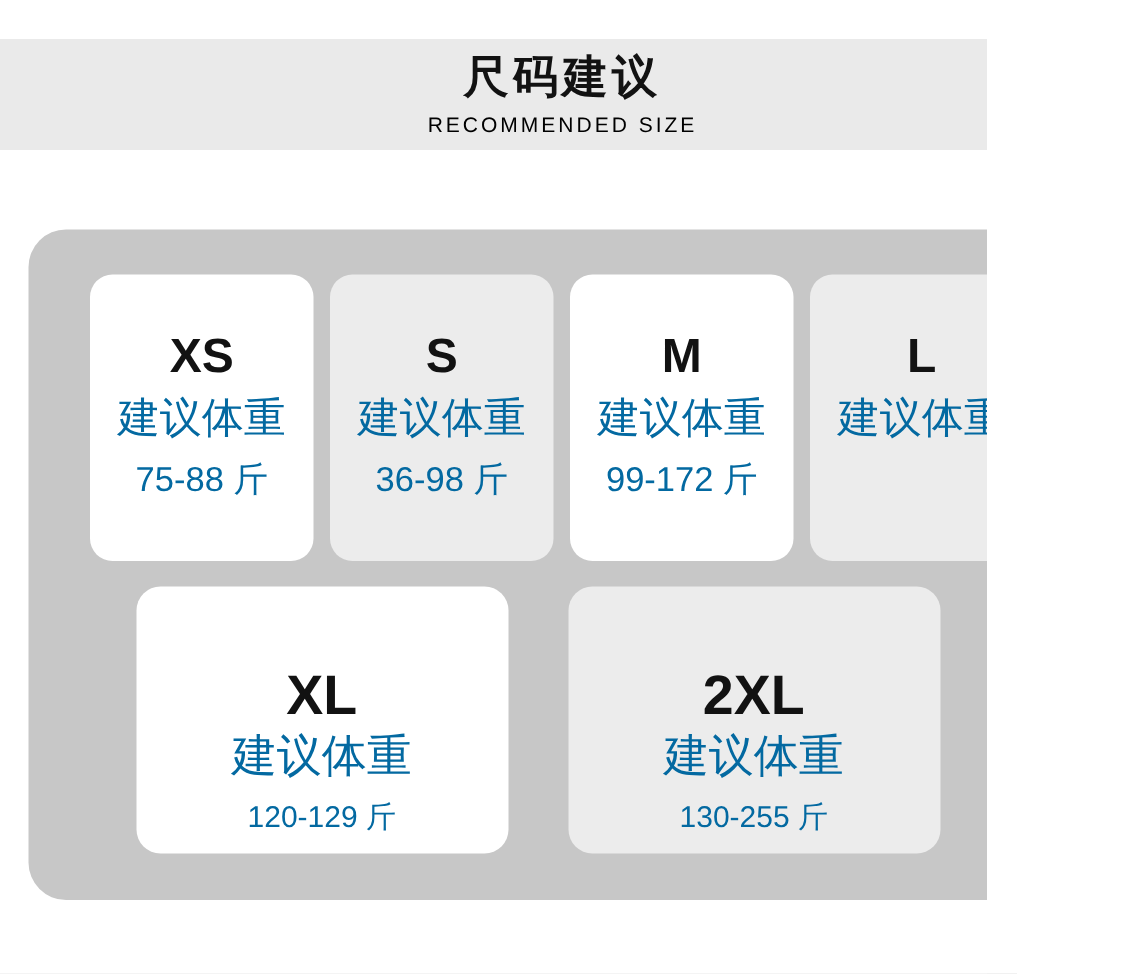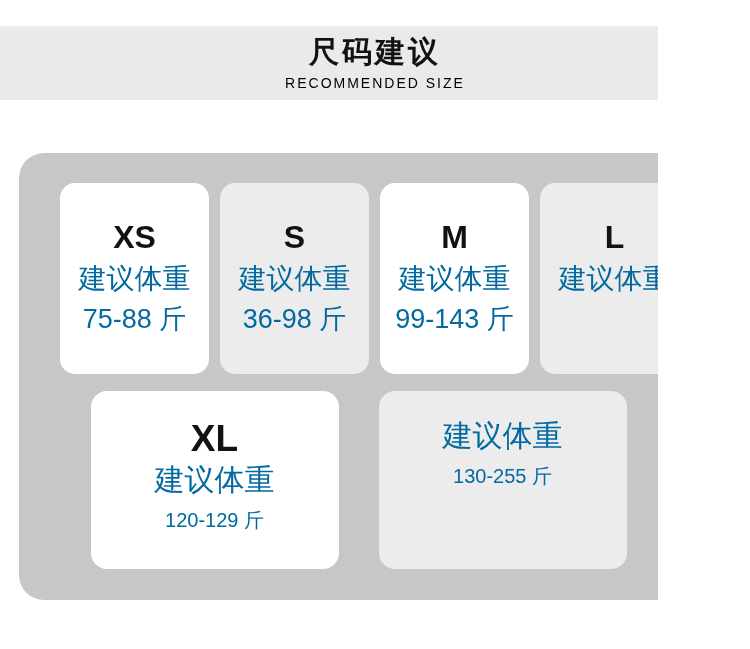--- a/index.html
+++ b/index.html
@@ -88,22 +88,22 @@
     font-weight: bold;
     color: var(--text, #121212);
   }
   .advice-label, .weight-range {
     font-weight: normal;
     color: #0369a1;
     white-space: nowrap;
   }
   .r1 .size-label   { font-size: 32px; line-height: 44px; }
   .r1 .advice-label { font-size: 28px; line-height: 40px; }
-  .r1 .weight-range { font-size: 27px; line-height: 40px; }
-  .r2 .size-label   { font-size: 37px; line-height: 44px; }
+  .r1 .weight-range { font-size: 23px; line-height: 40px; }
+  .r2 .size-label   { font-size: 37px; line-height: 44px; margin-top: 25px; }
   .r2 .advice-label { font-size: 30px; line-height: 38px; }
   .r2 .weight-range { font-size: 20px; line-height: 42px; }
 </style>
 </head>
 <body>
 
 <div class="stage">
 
   <div class="header-band">
     <div class="page-title">尺码建议</div>
@@ -122,39 +122,40 @@
 
       <div class="size-card r1 bg-gray">
         <div class="size-label">S</div>
         <div class="advice-label">建议体重</div>
         <div class="weight-range">36-98 斤</div>
       </div>
 
       <div class="size-card r1 bg-white">
         <div class="size-label">M</div>
         <div class="advice-label">建议体重</div>
-        <div class="weight-range">99-143 斤</div>
+        <div class="weight-range">99-172 斤</div>
       </div>
 
       <div class="size-card r1 bg-gray">
         <div class="size-label">L</div>
         <div class="advice-label">建议体重</div>
       </div>
 
     </div>
 
     <div class="card-row row-2">
 
       <div class="size-card r2 bg-white">
         <div class="size-label">XL</div>
         <div class="advice-label">建议体重</div>
         <div class="weight-range">120-129 斤</div>
       </div>
 
       <div class="size-card r2 bg-gray">
+        <div class="size-label">2XL</div>
         <div class="advice-label">建议体重</div>
         <div class="weight-range">130-255 斤</div>
       </div>
 
     </div>
 
   </div>
 
 </div>
 

